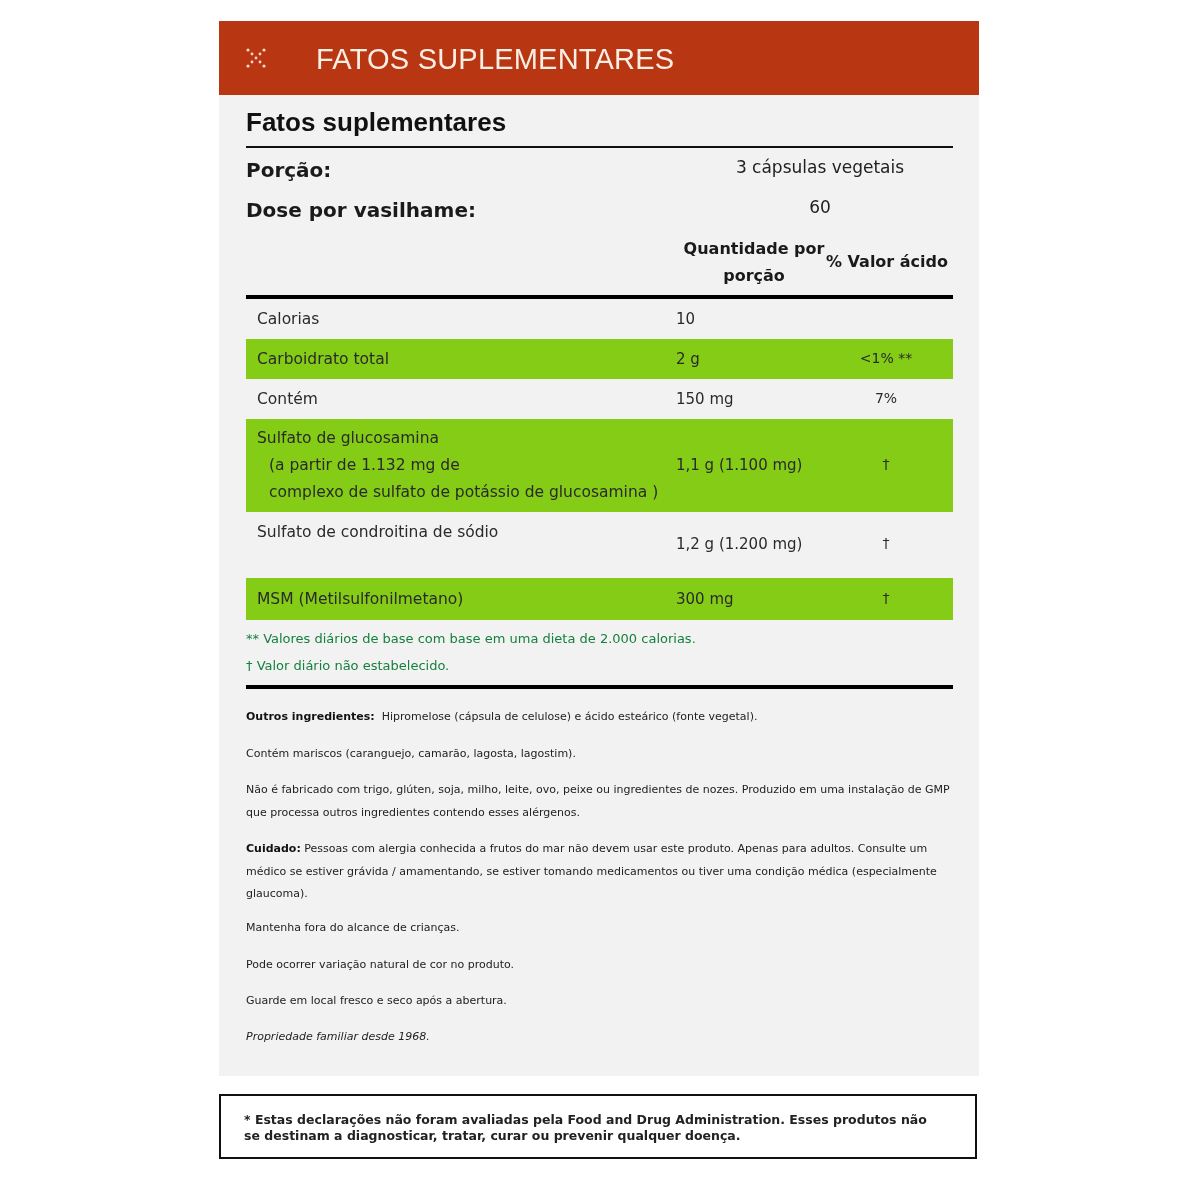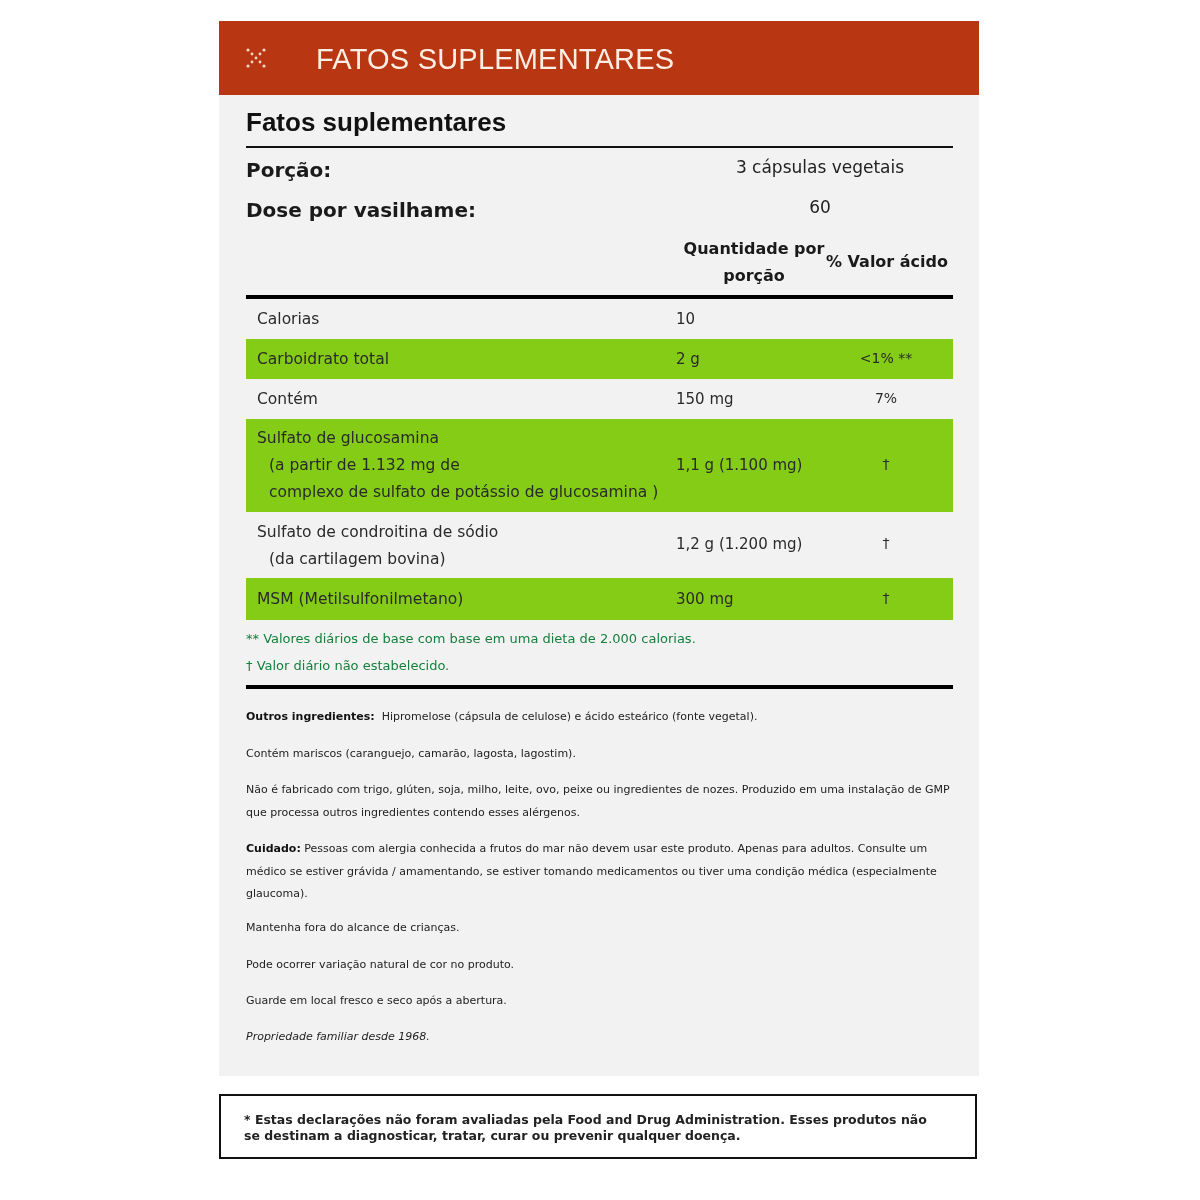--- a/index.html
+++ b/index.html
@@ -100,21 +100,20 @@
       <span>Sulfato de glucosamina</span>
       <span class="sub">(a partir de 1.132 mg de</span>
       <span class="sub">complexo de sulfato de potássio de glucosamina )</span>
     </div>
     <div class="amt" style="top:37px;">1,1 g (1.100 mg)</div>
     <div class="dv" style="top:37px;">†</div>
   </div>
   <div class="row" style="top:417px; height:66px;">
     <div class="name" style="top:7px;">
       <span>Sulfato de condroitina de sódio</span>
-      <span class="sub">(da cartilagem bovina)</span>
     </div>
     <div class="amt" style="top:23px;">1,2 g (1.200 mg)</div>
     <div class="dv" style="top:23px;">†</div>
   </div>
   <div class="row white" style="top:483px; height:42px;">
     <div class="name" style="top:8px;">MSM (Metilsulfonilmetano)</div>
     <div class="amt" style="top:12px;">300 mg</div>
     <div class="dv" style="top:12px;">†</div>
   </div>
 

